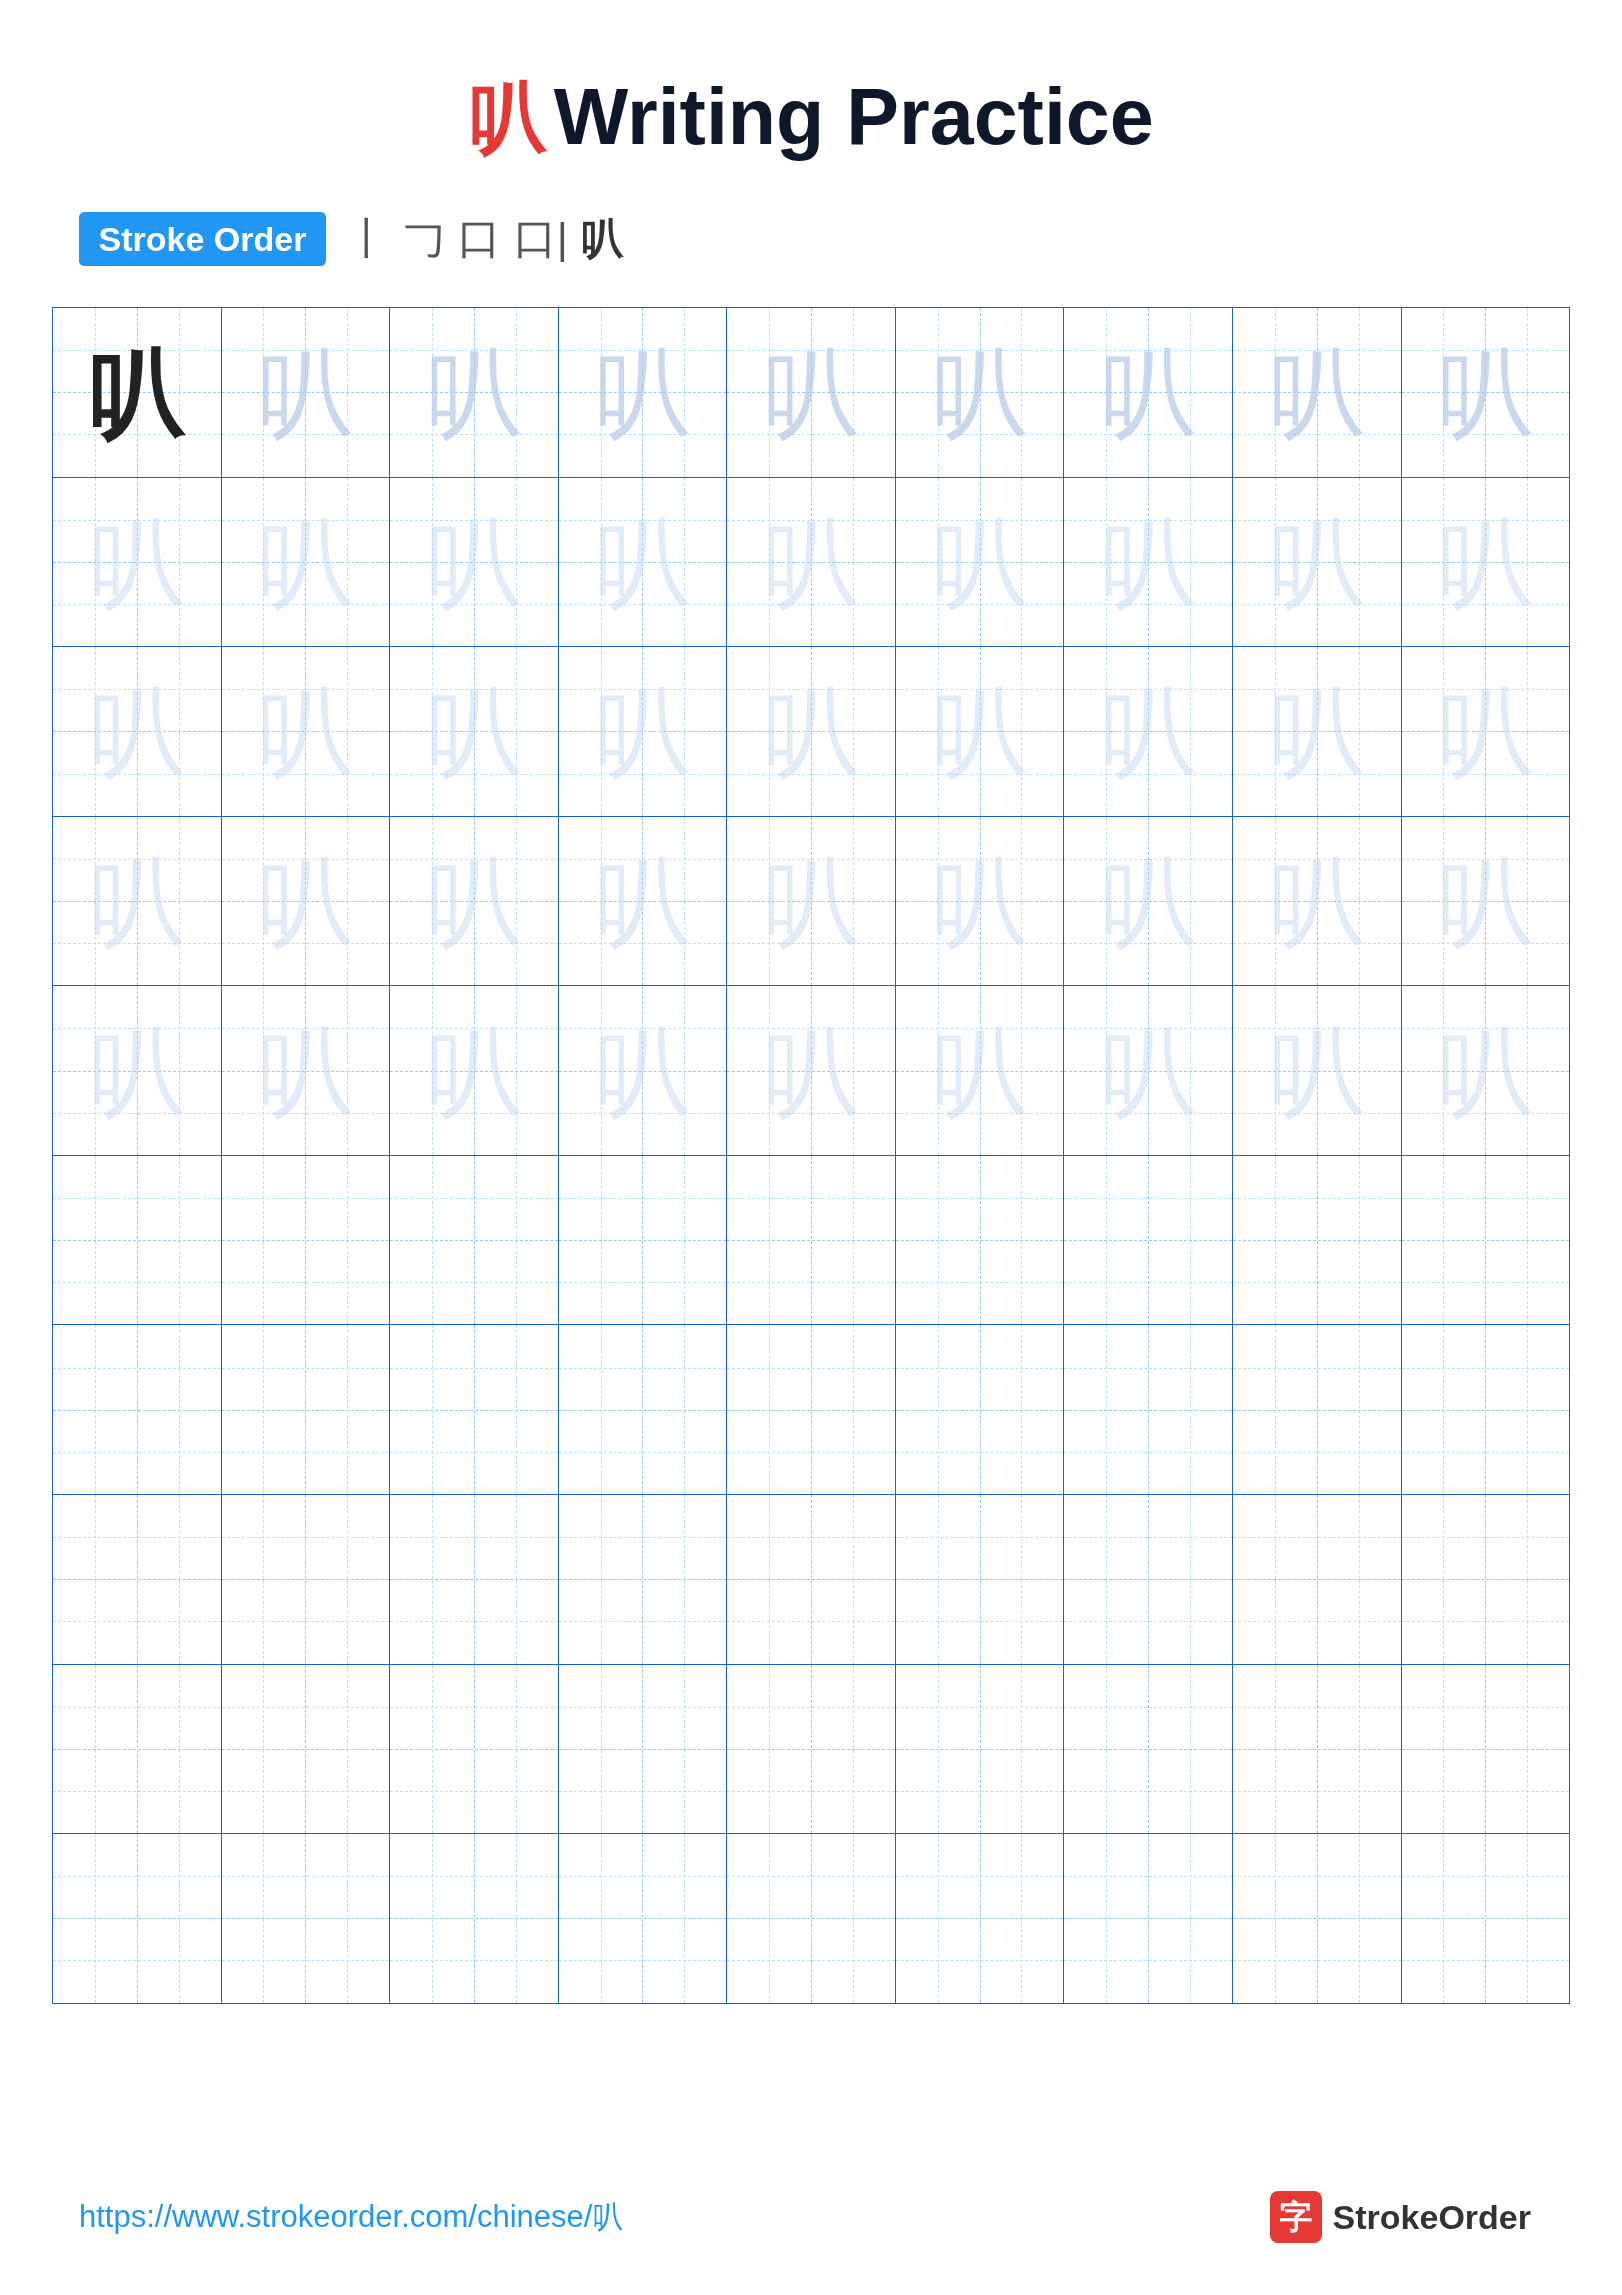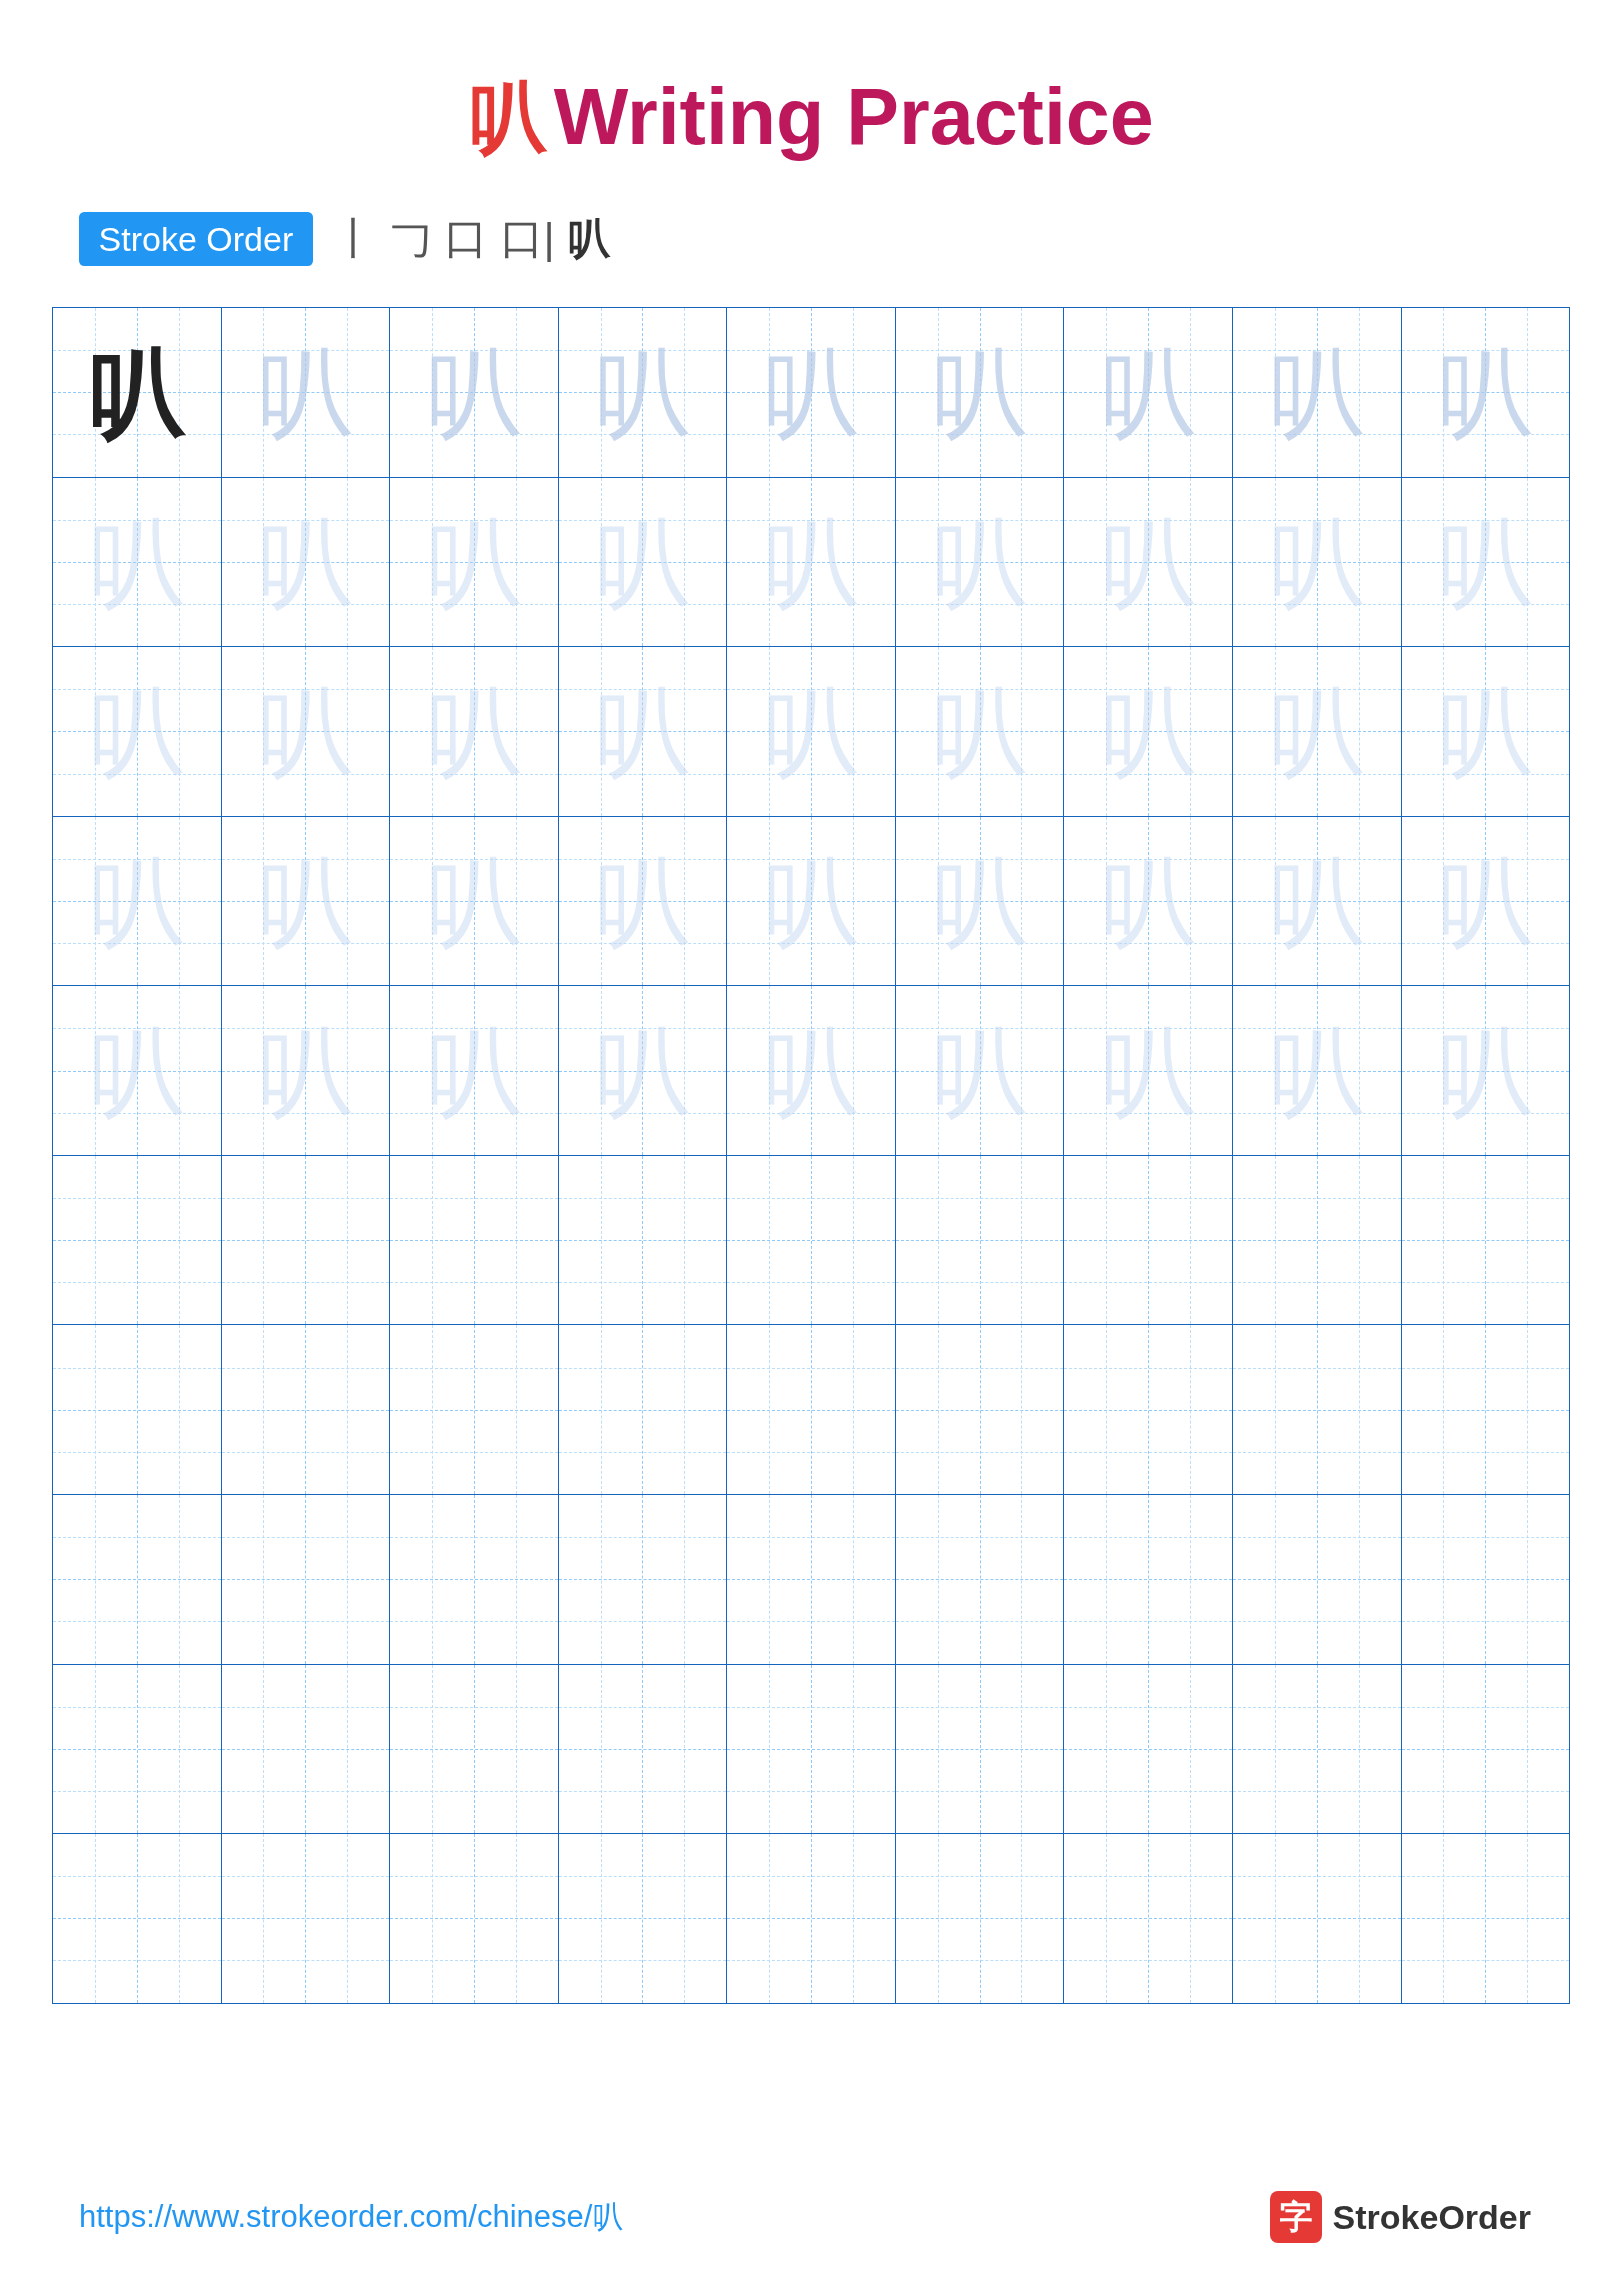--- a/index.html
+++ b/index.html
@@ -17,39 +17,39 @@
       padding-bottom: 39px;
       font-size: 79px;
       font-weight: bold;
       color: #333;
     }
     .page-title .char {
       color: #e53935;
       margin-right: 6.5px;
     }
     .page-title .text {
-      color: #be185d;
+      color: #0f172a;
       margin-top: 32px;
     }
 
     .stroke-order-section {
       display: flex;
       align-items: center;
       padding-left: 79px;
       margin-bottom: 39px;
       gap: 19.6px;
     }
 
     .stroke-order-badge {
       background: #2196F3;
       color: white;
       padding: 7.9px 19.6px;
       border-radius: 5.2px;
       font-size: 34px;
-      font-weight: normal;
+      font-weight: bold;
       white-space: nowrap;
     }
 
     .stroke-sequence {
       display: flex;
       align-items: center;
       gap: 13px;
       font-size: 43px;
       color: #555;
     }

